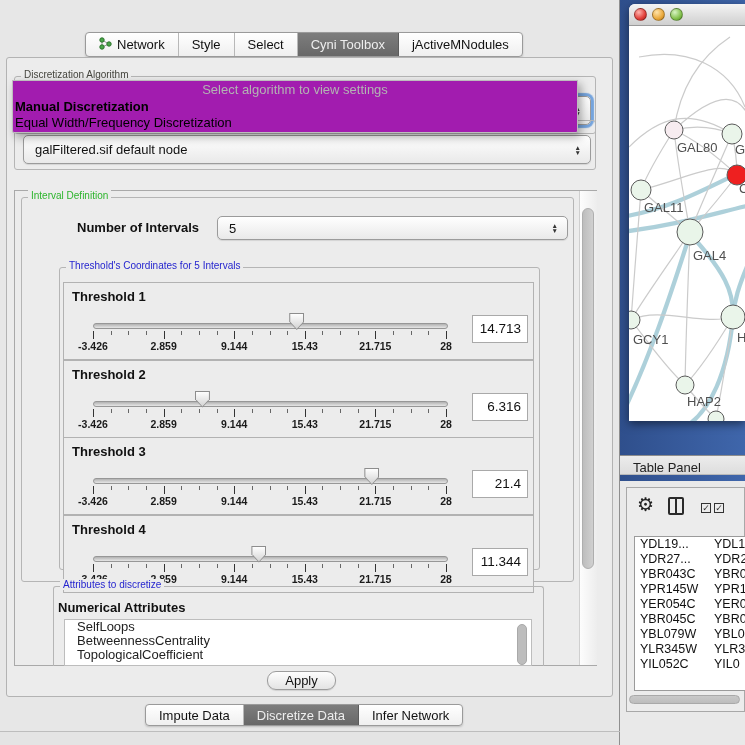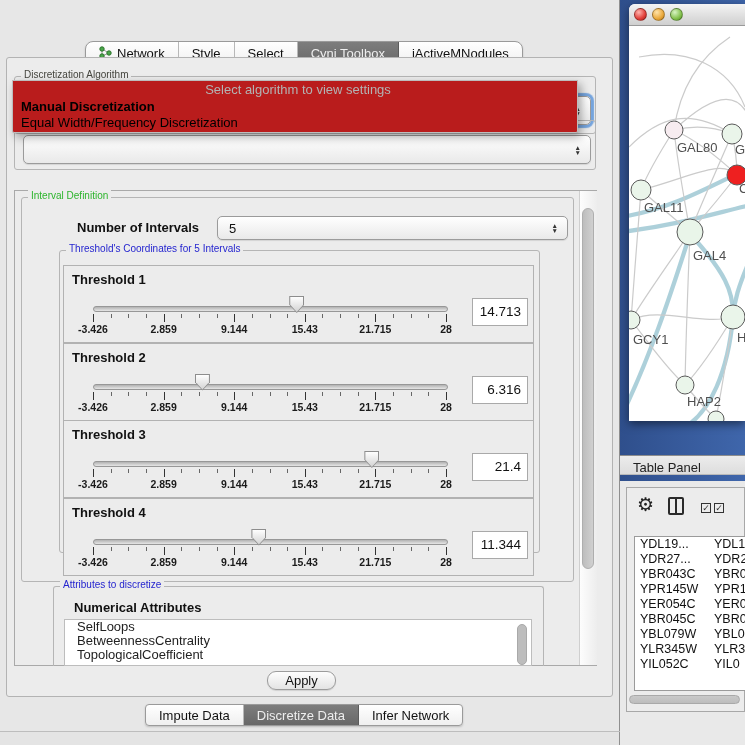--- a/index.html
+++ b/index.html
@@ -27,21 +27,21 @@
   .legend{position:absolute;top:-8px;left:6px;background:#ececec;padding:0 3px;font-size:10px;white-space:nowrap;}
   .lg-green{color:#2db52d;}
   .lg-blue{color:#2525cf;}
   .lg-dark{color:#45453e;}
   .lg-black{color:#1c1c1c;}
 
   .combo{position:absolute;border:1px solid #9b9b9b;border-radius:5px;background:linear-gradient(#ffffff,#e9e9e9);display:flex;align-items:center;font-size:13px;color:#111;padding:0 26px 0 11px;box-sizing:border-box;box-shadow:0 1px 1px rgba(0,0,0,.1);}
   .combo .arrows{position:absolute;right:9px;top:50%;transform:translateY(-50%);display:flex;flex-direction:column;align-items:center;font-size:6.5px;line-height:5px;color:#333;}
   .combo.focus{box-shadow:0 0 1px 3px rgba(96,152,219,.85);}
 
-  .popup{position:absolute;left:12px;top:80px;width:566px;height:53px;background:#b91c1c;border:1px solid #bdbdbd;border-radius:0 0 2px 2px;box-shadow:3px 4px 10px rgba(0,0,0,.35);z-index:60;font-size:13px;box-sizing:border-box;padding-left:6px;}
+  .popup{position:absolute;left:12px;top:80px;width:566px;height:53px;background:#a21caf;border:1px solid #bdbdbd;border-radius:0 0 2px 2px;box-shadow:3px 4px 10px rgba(0,0,0,.35);z-index:60;font-size:13px;box-sizing:border-box;}
   .popup .hint{text-align:center;color:#b3b3b3;height:18px;line-height:18px;}
   .popup .item{height:16px;line-height:16px;padding:0 2px;color:#000;white-space:nowrap;}
   .popup .item.bold{font-weight:bold;}
 
   .scrollpane{position:absolute;left:14px;top:190px;width:583px;height:476px;border:1px solid #a9a9a9;background:#ececec;box-sizing:border-box;}
   .vtrack{position:absolute;left:564px;top:0;width:17px;height:474px;background:linear-gradient(90deg,#fdfdfd,#ededed);border-left:1px solid #cfcfcf;}
   .vthumb{position:absolute;left:2px;top:17px;width:12px;height:361px;border-radius:6px;background:linear-gradient(90deg,#bdbdbd,#d0d0d0);border:1px solid #aeaeae;box-sizing:border-box;}
 
   
   .th-stack{position:absolute;left:3px;top:14px;width:471px;height:310px;}
@@ -94,21 +94,21 @@
   .hthumb{position:absolute;left:2px;top:207px;width:111px;height:9px;border-radius:5px;background:linear-gradient(#c9c9c9,#bdbdbd);border:1px solid #a9a9a9;box-sizing:border-box;}
 
   svg text{font-family:"Liberation Sans","DejaVu Sans",sans-serif;}
 </style>
 </head>
 <body>
 
 <div class="control-panel">
 
 
-  <div class="segctl" style="left:85px;top:41px;border-radius:8px;">
+  <div class="segctl" style="left:85px;top:32px;">
       <div class="seg">
         <span><svg width="13" height="15" viewBox="0 0 13 15">
             <line x1="3" y1="4" x2="3" y2="11" stroke="#9a9a9a"></line>
             <line x1="3" y1="4" x2="10" y2="8" stroke="#9a9a9a"></line>
             <line x1="3" y1="11" x2="10" y2="8" stroke="#9a9a9a"></line>
             <circle cx="3" cy="4" r="2.2" fill="#49a649" stroke="#2c742c"></circle>
             <circle cx="3" cy="11" r="2.2" fill="#49a649" stroke="#2c742c"></circle>
             <circle cx="10" cy="8" r="2.2" fill="#49a649" stroke="#2c742c"></circle>
           </svg></span>
         <span>Network</span>
@@ -141,20 +141,21 @@
 
   <div class="popup">
     <div class="hint">Select algorithm to view settings</div>
     <div class="item bold">Manual Discretization</div>
     <div class="item">Equal Width/Frequency Discretization</div>
   </div>
 
   <div class="grp" style="left:14px;top:120px;width:582px;height:50px;">
     <span class="legend lg-black">Table Data</span>
     <div class="combo" style="left:8px;top:14px;width:568px;height:29px;">
+      <span>galFiltered.sif default node</span>
       <span class="arrows">
           <span>▲</span>
           <span>▼</span>
         </span>
     </div>
   </div>
 
   <div class="scrollpane">
     <div class="vtrack">
         <div class="vthumb"></div>
@@ -165,21 +166,21 @@
 
       <span class="bold-label" style="left:55px;top:22px;">Number of Intervals</span>
       <div class="combo" style="left:195px;top:18px;width:351px;height:24px;">
         <span>5</span>
         <span class="arrows">
             <span>▲</span>
             <span>▼</span>
           </span>
       </div>
 
-      <div class="grp" style="left:37px;top:52px;width:481px;height:303px;padding-left:20px;">
+      <div class="grp" style="left:37px;top:69px;width:481px;height:303px;padding-left:20px;">
         <span class="legend lg-blue">Threshold's Coordinates for 5 Intervals</span>
         <div class="th-stack">
             <div class="th-panel" style="top: 0px;">
               <div class="th-label">Threshold 1</div>
               <div class="th-track"></div>
               <div class="tick major" style="left: 29px;"></div>
               <div class="tick minor" style="left: 46.65px;"></div>
               <div class="tick minor" style="left: 64.3px;"></div>
               <div class="tick minor" style="left: 81.95px;"></div>
               <div class="tick major" style="left: 99.6px;"></div>
@@ -314,21 +315,21 @@
                 <div class="in"></div>
               </div>
               <div class="th-value">11.344</div>
             </div>
           </div>
       </div>
     </div>
 
     <div class="grp" style="left:38px;top:395px;width:491px;height:80px;border-bottom:none;border-radius:3px 3px 0 0;">
       <span class="legend lg-blue">Attributes to discretize</span>
-      <span class="bold-label" style="left:20px;top:13px;">Numerical Attributes</span>
+      <span class="bold-label" style="left:4px;top:13px;">Numerical Attributes</span>
       <div class="listbox" style="left:10px;top:32px;width:468px;height:47px;">
         <div class="l-thumb" style="right:4px;top:4px;width:10px;height:41px;"></div>
       <div class="li">SelfLoops</div>
           <div class="li">BetweennessCentrality</div>
           <div class="li">TopologicalCoefficient</div>
         </div>
     </div>
   </div>
 
   <div class="apply-btn">Apply</div>

